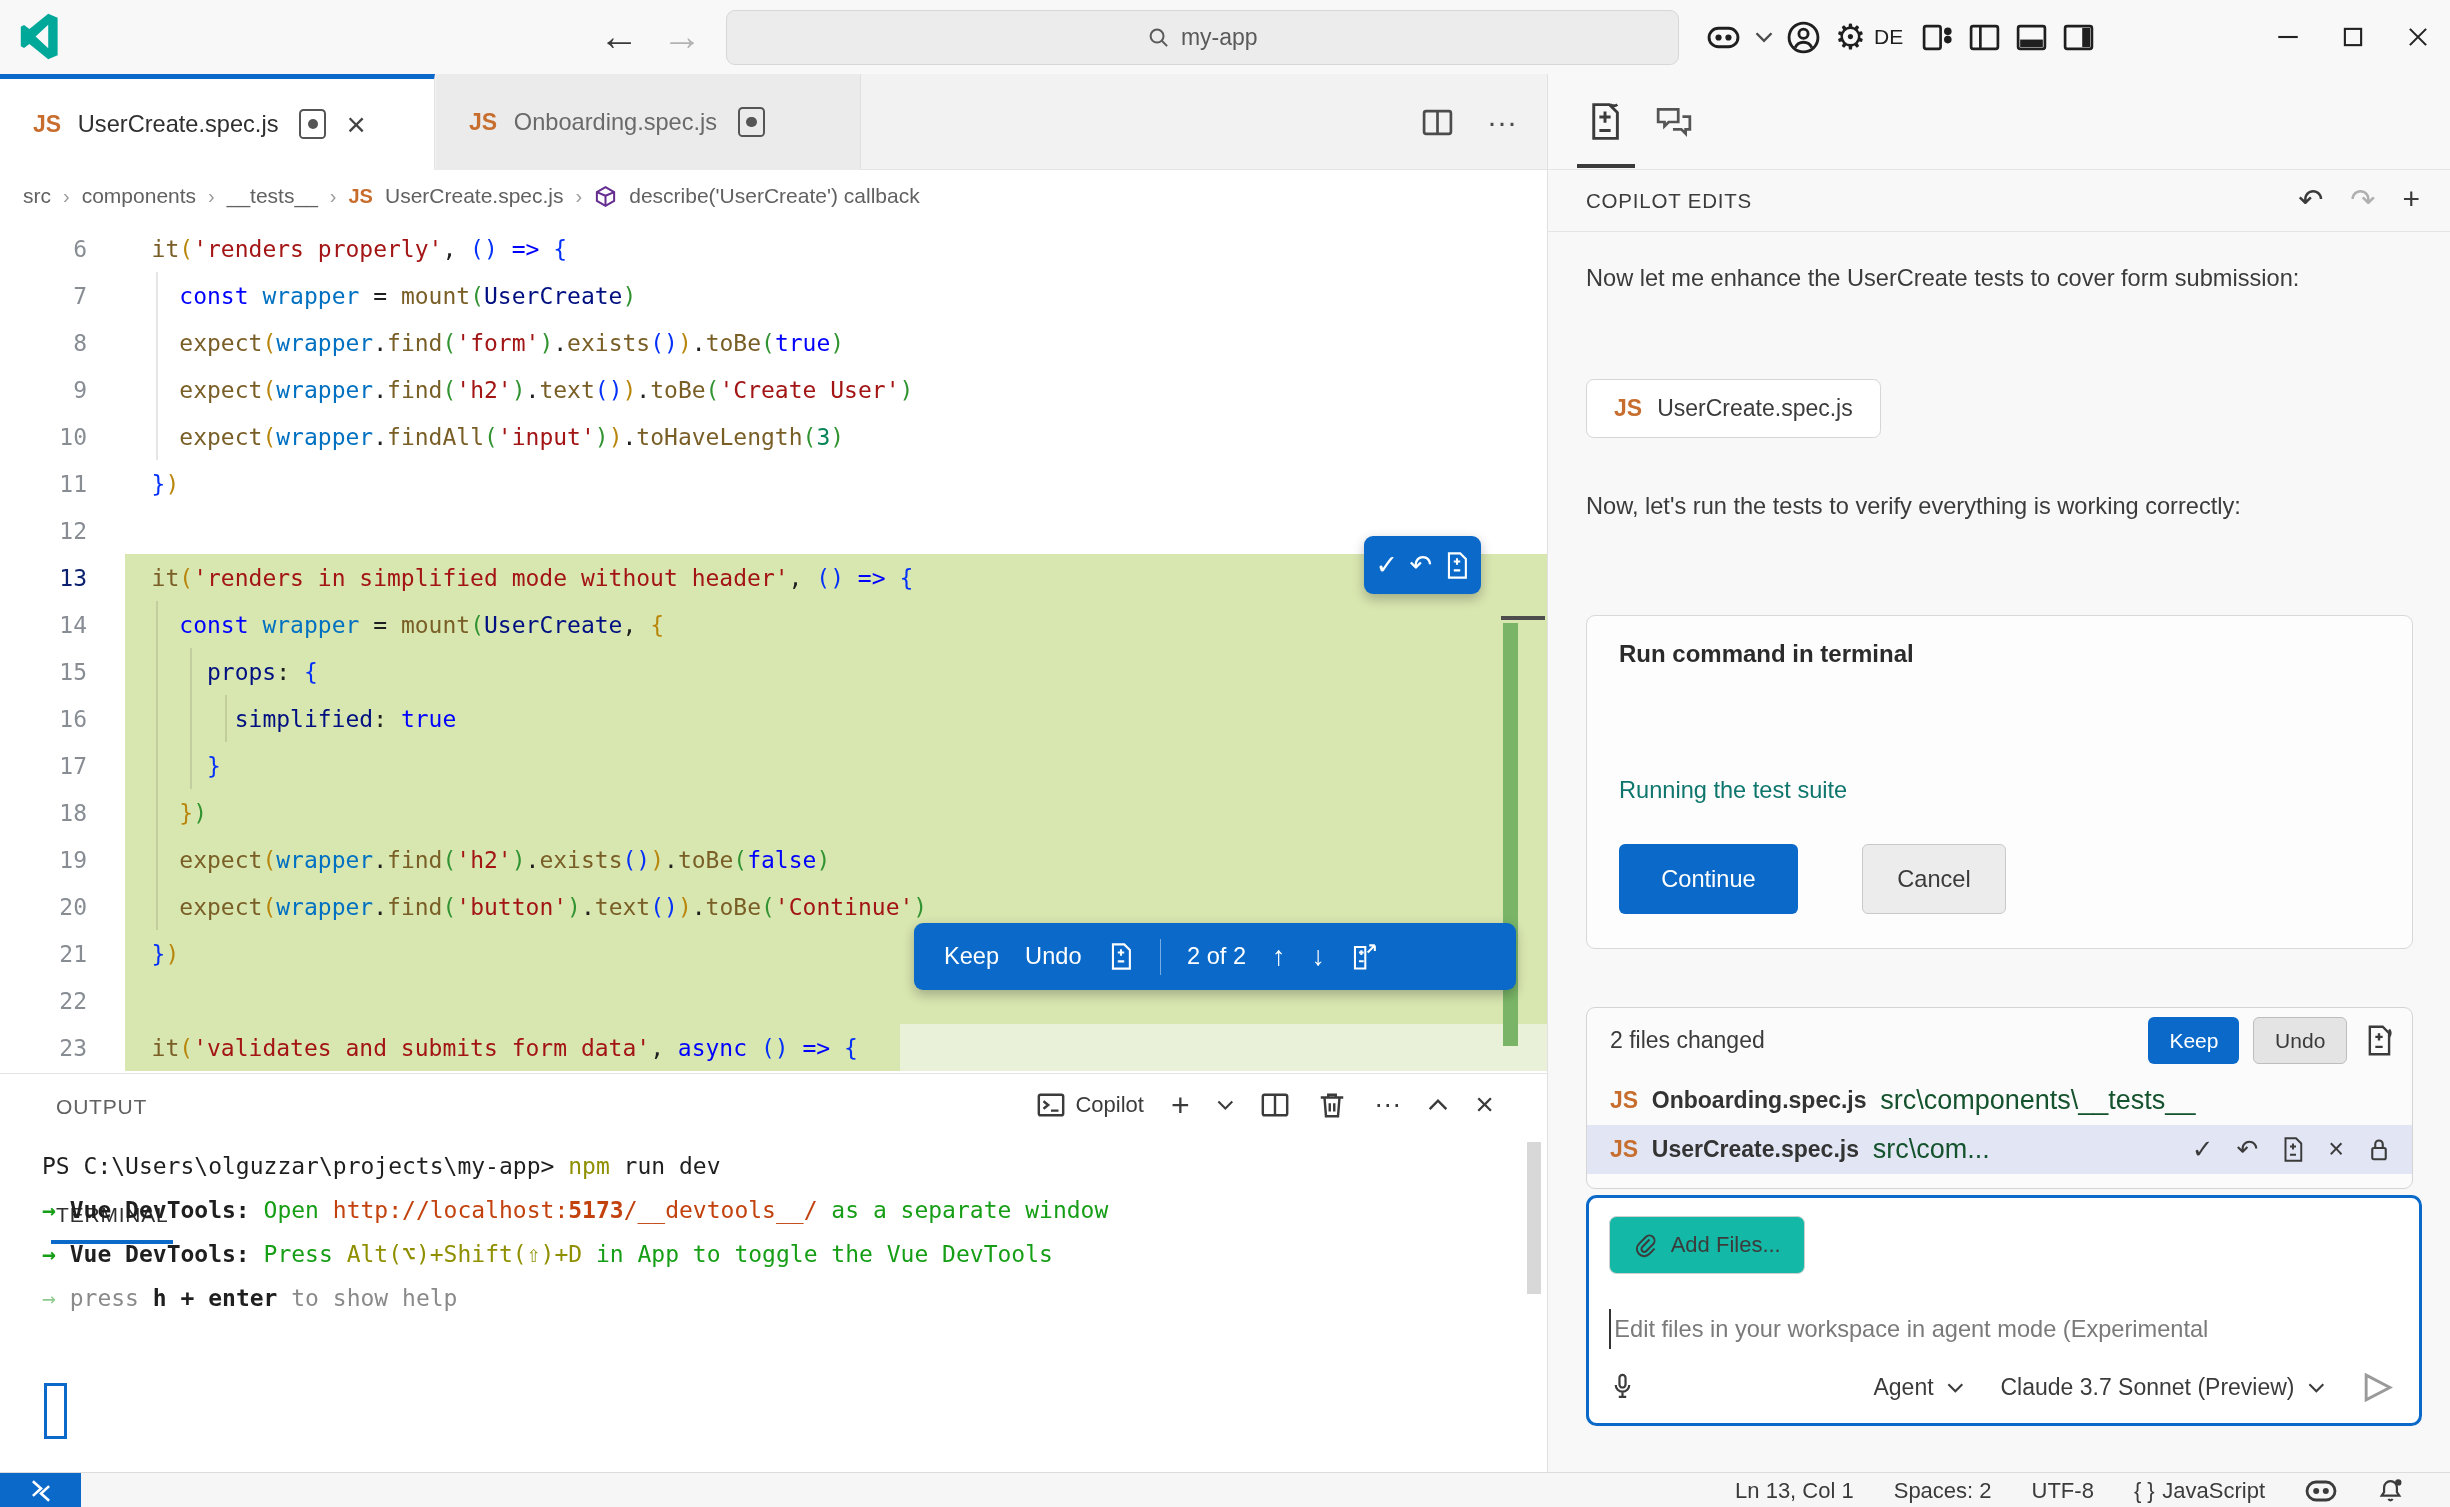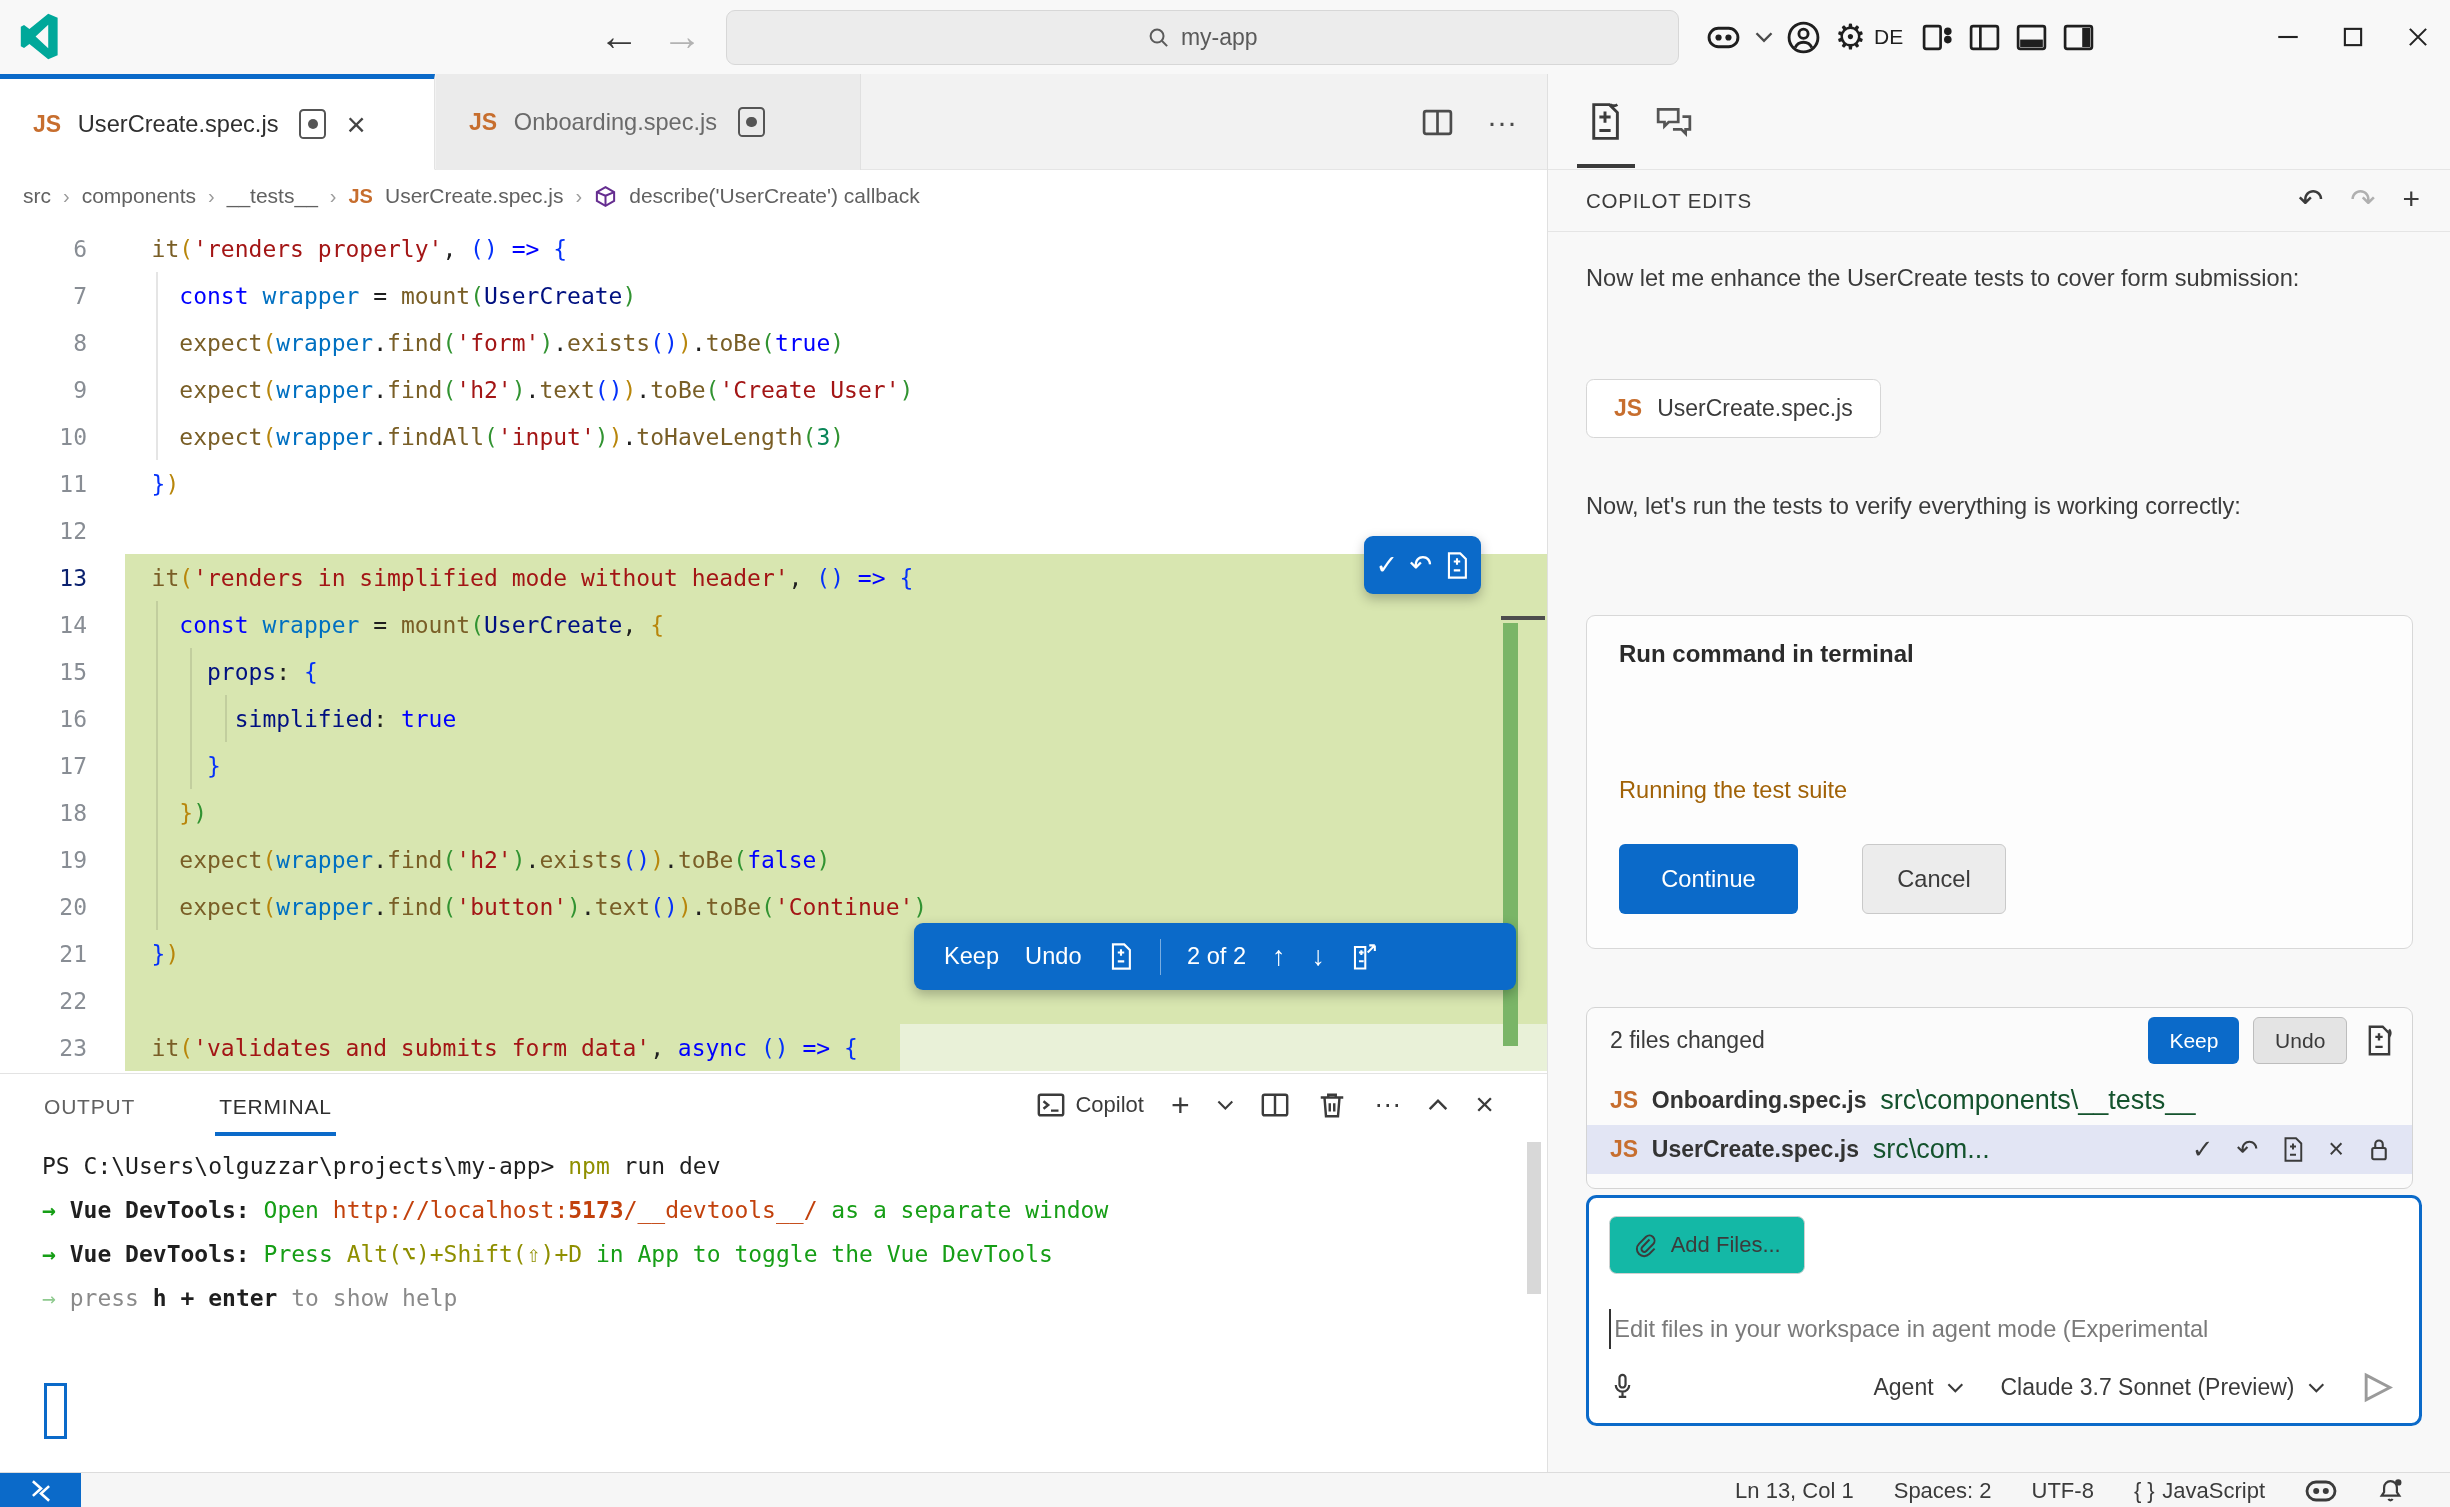--- a/index.html
+++ b/index.html
@@ -61,21 +61,21 @@
   .blue-toolbar { position:absolute; background:#0b6ac9; border-radius:9px; color:#fff;
     display:flex; align-items:center; box-shadow:0 4.6px 12px rgba(0,0,0,0.25); }
   #mini-toolbar { left:1364px; top:536px; width:117px; height:58px; justify-content:space-evenly; }
   #mini-toolbar span { font-size:27px; line-height:1; }
   #review-toolbar { left:914px; top:923px; width:602px; height:67px; gap:26px; padding:0 30px; font-size:23.6px; }
   #review-toolbar .sep { width:1.5px; height:36px; background:rgba(255,255,255,0.45); }
   #review-toolbar .arr { font-size:27px; }
 
   
   #terminal { position:absolute; left:0; top:1073px; width:1547px; height:399px; background:#fff; border-top:1.5px solid #e3e3e3; }
-  .term-tabs { position:absolute; left:44px; top:21px; display:flex; gap:84px; font-size:21px; letter-spacing:0.8px; color:#616161; }
+  .term-tabs { position:absolute; left:56px; top:21px; display:flex; gap:84px; font-size:21px; letter-spacing:0.8px; color:#616161;flex-direction:column; }
   #term-tab-active { color:#2f2f2f; position:relative; }
   #term-tab-active::after { content:""; position:absolute; left:-4.6px; right:-4.6px; bottom:-16.7px; height:3.8px; background:#0b6ac9; }
   .term-actions { position:absolute; right:53px; top:12px; display:flex; align-items:center; gap:27px; color:#3b3b3b; font-size:22px; }
   .term-actions .big { font-size:32px; line-height:1; }
   #term-lines { position:absolute; left:42px; top:79px; }
   .tline { font-family:"DejaVu Sans Mono","DejaVu Sans", monospace; font-size:23px; height:44px; white-space:pre; }
   .t-fg{color:#1f1f1f}.t-b{font-weight:bold}.t-gr{color:#169e16}.t-ol{color:#8f8f00}
   .t-cy{color:#c2410c}.t-dim{color:#8a8a8a}.t-dimgr{color:#8fca8f}
   #term-cursor { position:absolute; left:44px; top:309px; width:23px; height:56px; border:3px solid #0b6ac9; }
   #term-scroll { position:absolute; right:6px; top:68px; width:13.7px; height:152px; background:#d8d8d8; }
@@ -93,21 +93,21 @@
   .dimmed { color:#b0b0b0; }
   .pmsg { position:absolute; left:38px; width:805px; font-size:23.6px; line-height:46px; color:#3b3b3b; }
   #msg1 { top:181px; } #msg2 { top:409px; }
   #file-chip { position:absolute; left:38px; top:305px; height:59px; padding:0 27px; background:#fff;
     border:1.5px solid #d6d6d6; border-radius:7.6px; display:flex; align-items:center; gap:15px; font-size:23px; color:#3b3b3b; }
   #run-card { position:absolute; left:38px; top:541px; width:827px; height:334px; background:#fdfdfd;
     border:1.5px solid #d8d8d8; border-radius:9px; }
   #run-title { position:absolute; left:32px; top:24px; font-size:24px; font-weight:bold; color:#2b2b2b; }
   #run-cmd { position:absolute; left:32px; top:76px; width:763px; height:58px; background:#d9d9d9; border-radius:6px;
     display:flex; align-items:center; padding-left:23px; font-family:"DejaVu Sans Mono", monospace; font-size:23px; color:#2f2f2f; }
-  #run-status { position:absolute; left:32px; top:161px; font-size:23.6px; color:#a16207; }
+  #run-status { position:absolute; left:32px; top:161px; font-size:23.6px; color:#0f766e; }
   .btn { position:absolute; top:228px; height:70px; border-radius:6px; display:flex; align-items:center; justify-content:center; font-size:23.6px; }
   #btn-continue { left:32px; width:179px; background:#0b6ac9; color:#fff; }
   #btn-cancel { left:228px; width:144px; background:#ececec; border:1.5px solid #c9c9c9; color:#3a3a3a;margin-left:47px; }
   #files-box { position:absolute; left:38px; top:933px; width:827px; height:182px; background:#fbfbfb;
     border:1.5px solid #d4d4d4; border-radius:9px; }
   #files-head { position:absolute; left:0; top:0; width:100%; height:65px; display:flex; align-items:center; padding:0 18px 0 23px; }
   #files-summary { font-size:23px; color:#3b3b3b; flex:1; }
   .minibtn { height:47px; border-radius:6px; display:flex; align-items:center; justify-content:center; font-size:21px; padding:0 21px; }
   #files-keep { background:#0b6ac9; color:#fff; }
   #files-undo { background:#e4e4e4; border:1.5px solid #bdbdbd; color:#3a3a3a; margin-left:13.7px; }

